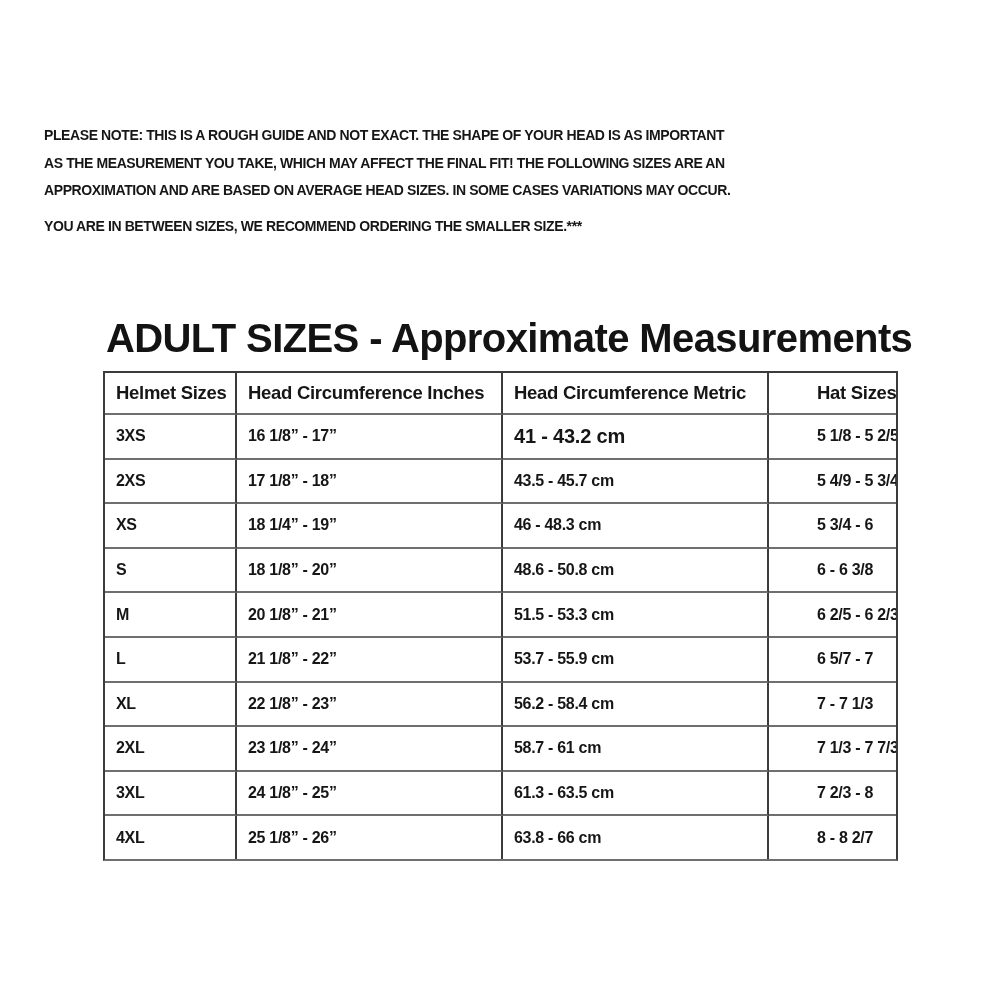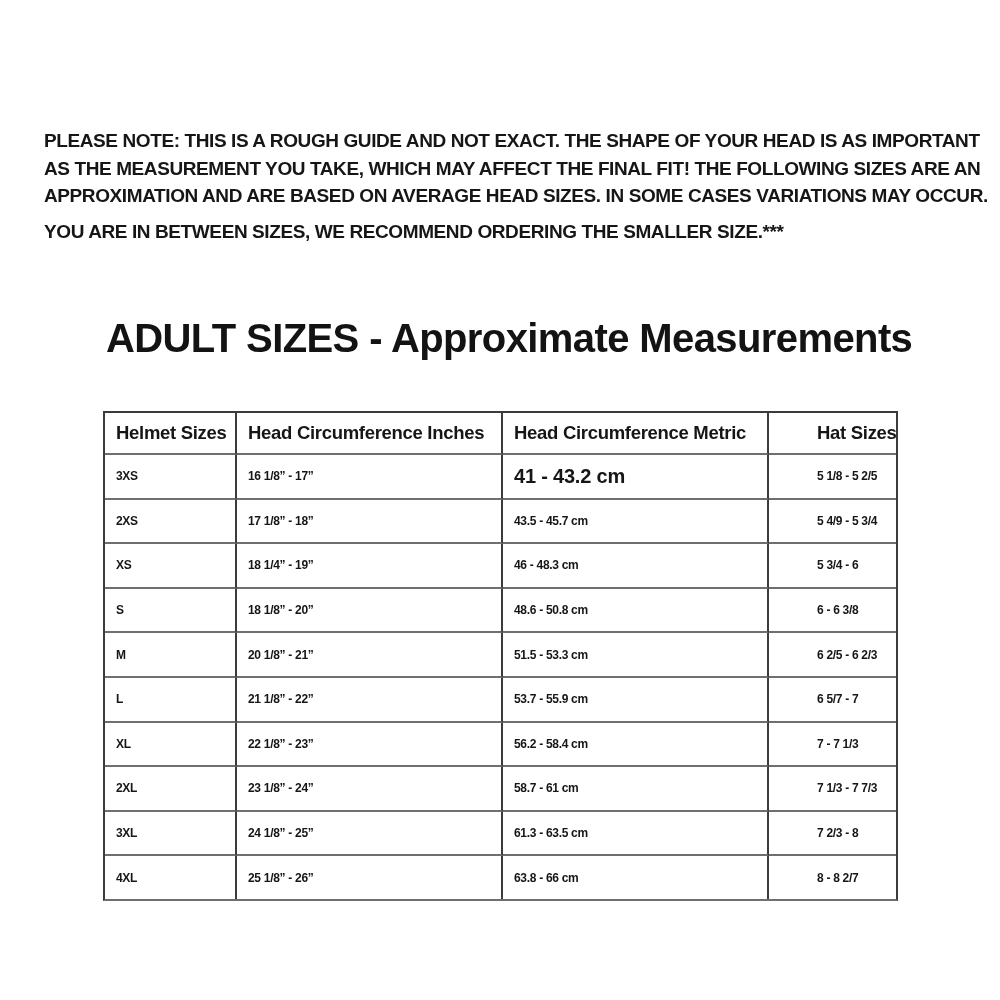--- a/index.html
+++ b/index.html
@@ -12,21 +12,21 @@
     width: 1000px;
     height: 1000px;
     background: #ffffff;
     font-family: "Liberation Sans", sans-serif;
     color: #161616;
     overflow: hidden;
   }
   .note, .attention {
     position: absolute;
     left: 44px;
-    font-size: 19px;
+    font-size: 14px;
     font-weight: 700;
     letter-spacing: -0.4px;
     line-height: 27.5px;
     white-space: nowrap;
   }
   .note { top: 108px; }
   .attention { top: 199px; }
   .tline { display: block; }
   .title {
     position: absolute;
@@ -35,39 +35,39 @@
     margin: 0;
     font-size: 40px;
     font-weight: 700;
     letter-spacing: -0.6px;
     white-space: nowrap;
     color: #131313;
   }
   table.size-table {
     position: absolute;
     left: 103px;
-    top: 411px;
+    top: 371px;
     width: 795px;
     table-layout: fixed;
     border-spacing: 0;
     border: 2px solid #3b3b3b;
     border-bottom-color: #6f6f6f;
   }
   .size-table col.c1 { width: 132px; }
   .size-table col.c2 { width: 266px; }
   .size-table col.c3 { width: 266px; }
   .size-table col.c4 { width: 127px; }
   .size-table th, .size-table td {
     border-right: 2px solid #3b3b3b;
     border-bottom: 2px solid #6f6f6f;
     text-align: left;
     vertical-align: middle;
     padding: 0 2px 0 11px;
     font-weight: 700;
-    font-size: 12px;
+    font-size: 16px;
     letter-spacing: -0.3px;
     white-space: nowrap;
     overflow: hidden;
     color: #161616;
   }
   .size-table th { height: 40px; font-size: 18.5px; }
   .size-table td { height: 42.6px; }
   .size-table th:last-child, .size-table td:last-child { border-right: none; padding-left: 48px; }
   .size-table tbody tr:last-child td { border-bottom: none; margin-top: 18px; }
   .size-table td.emph { font-size: 20px; letter-spacing: -0.2px; }

